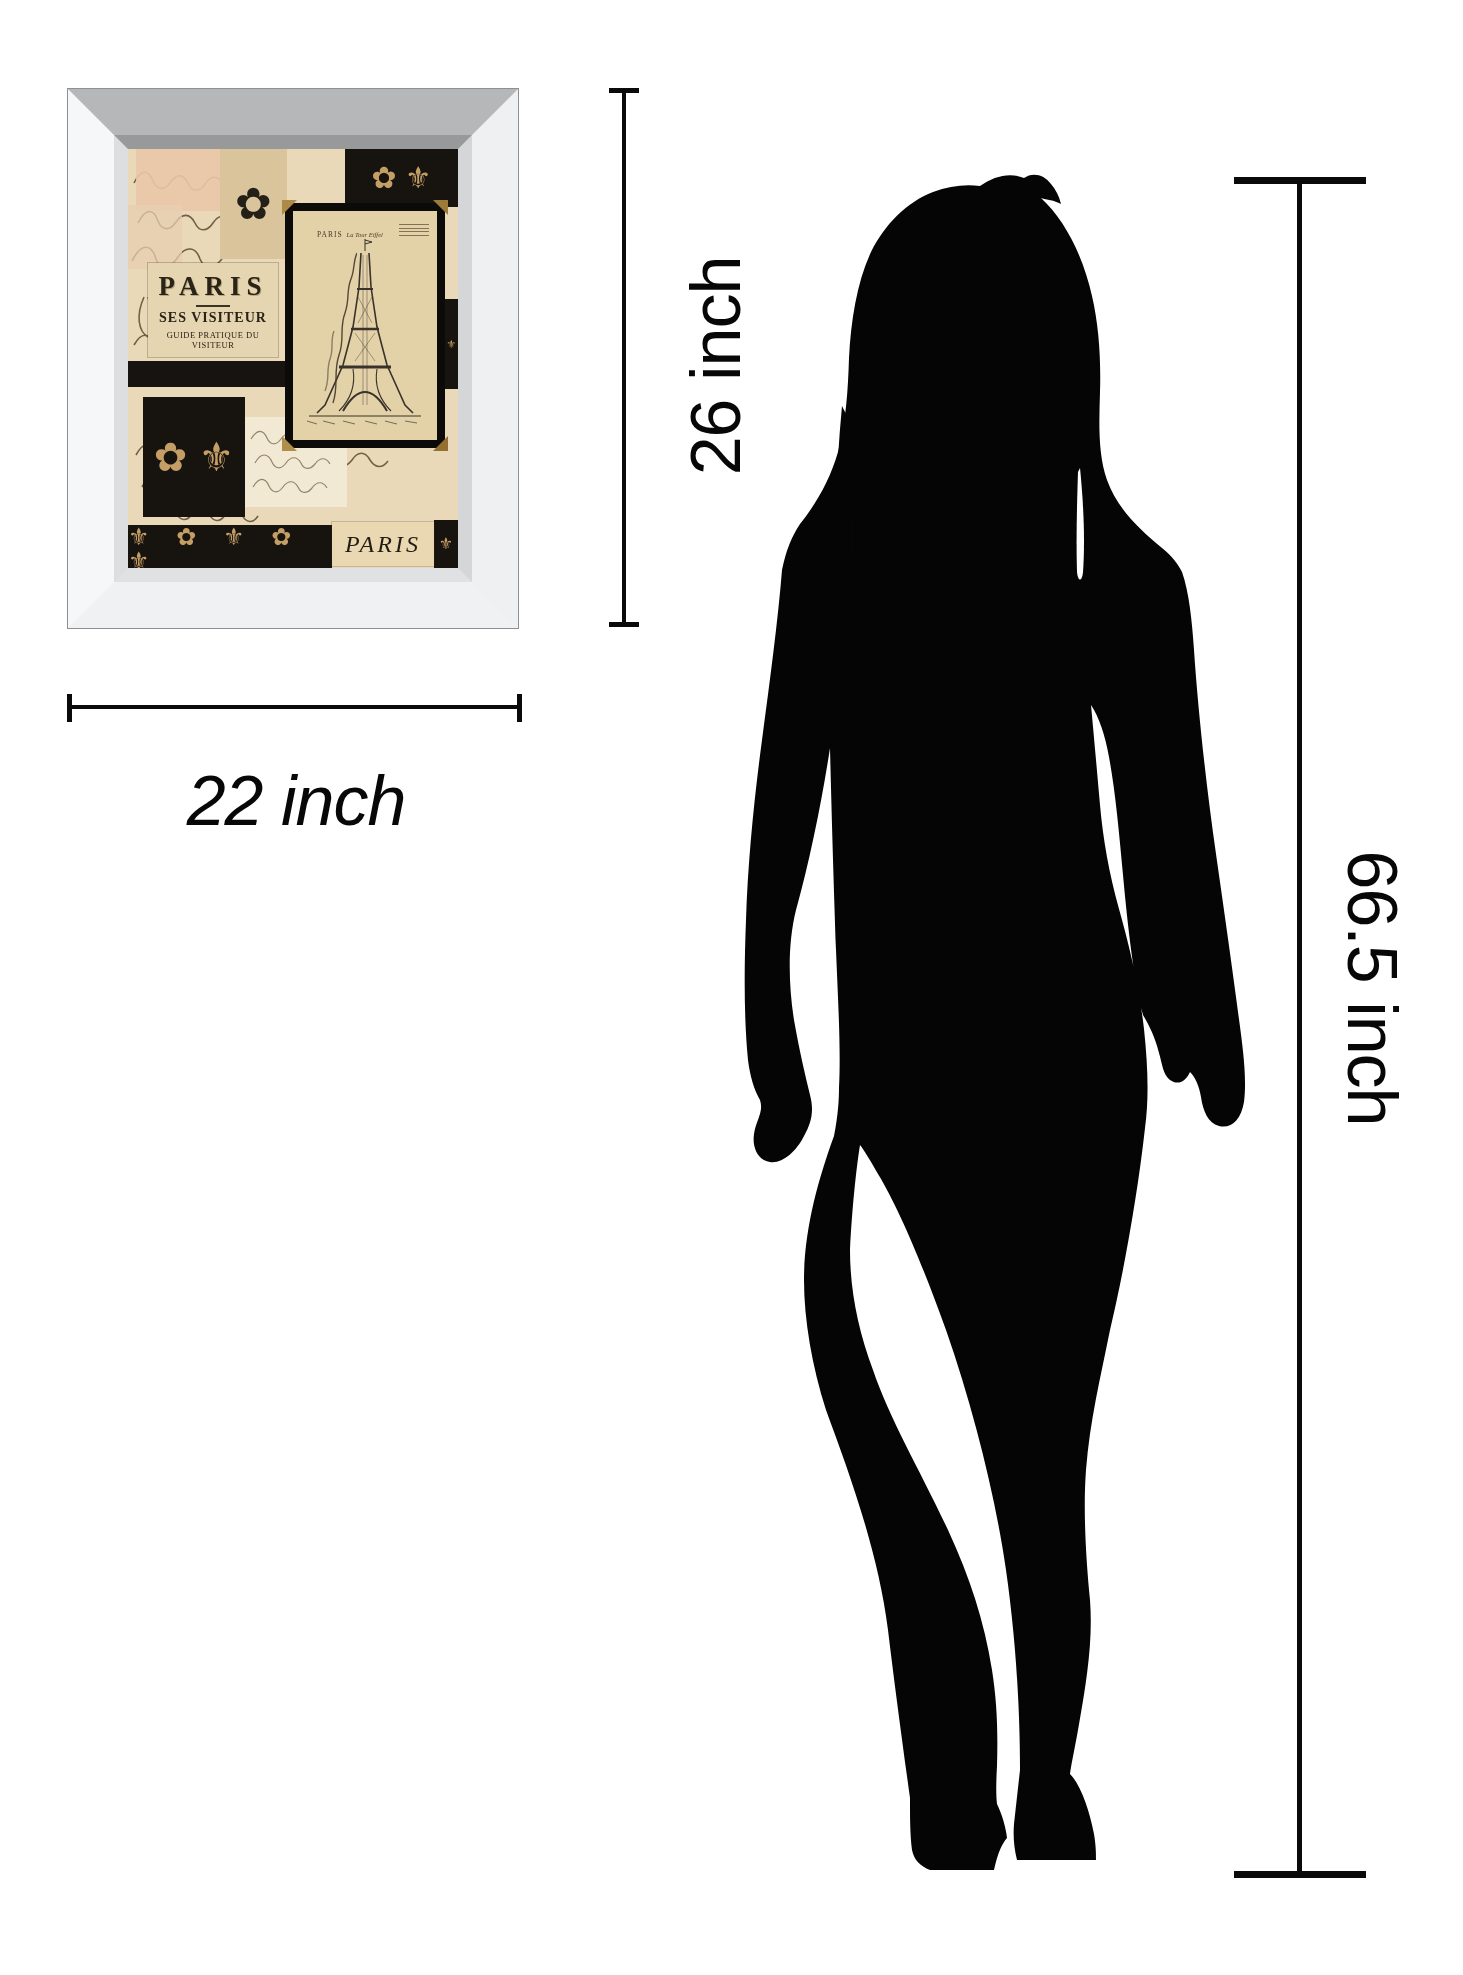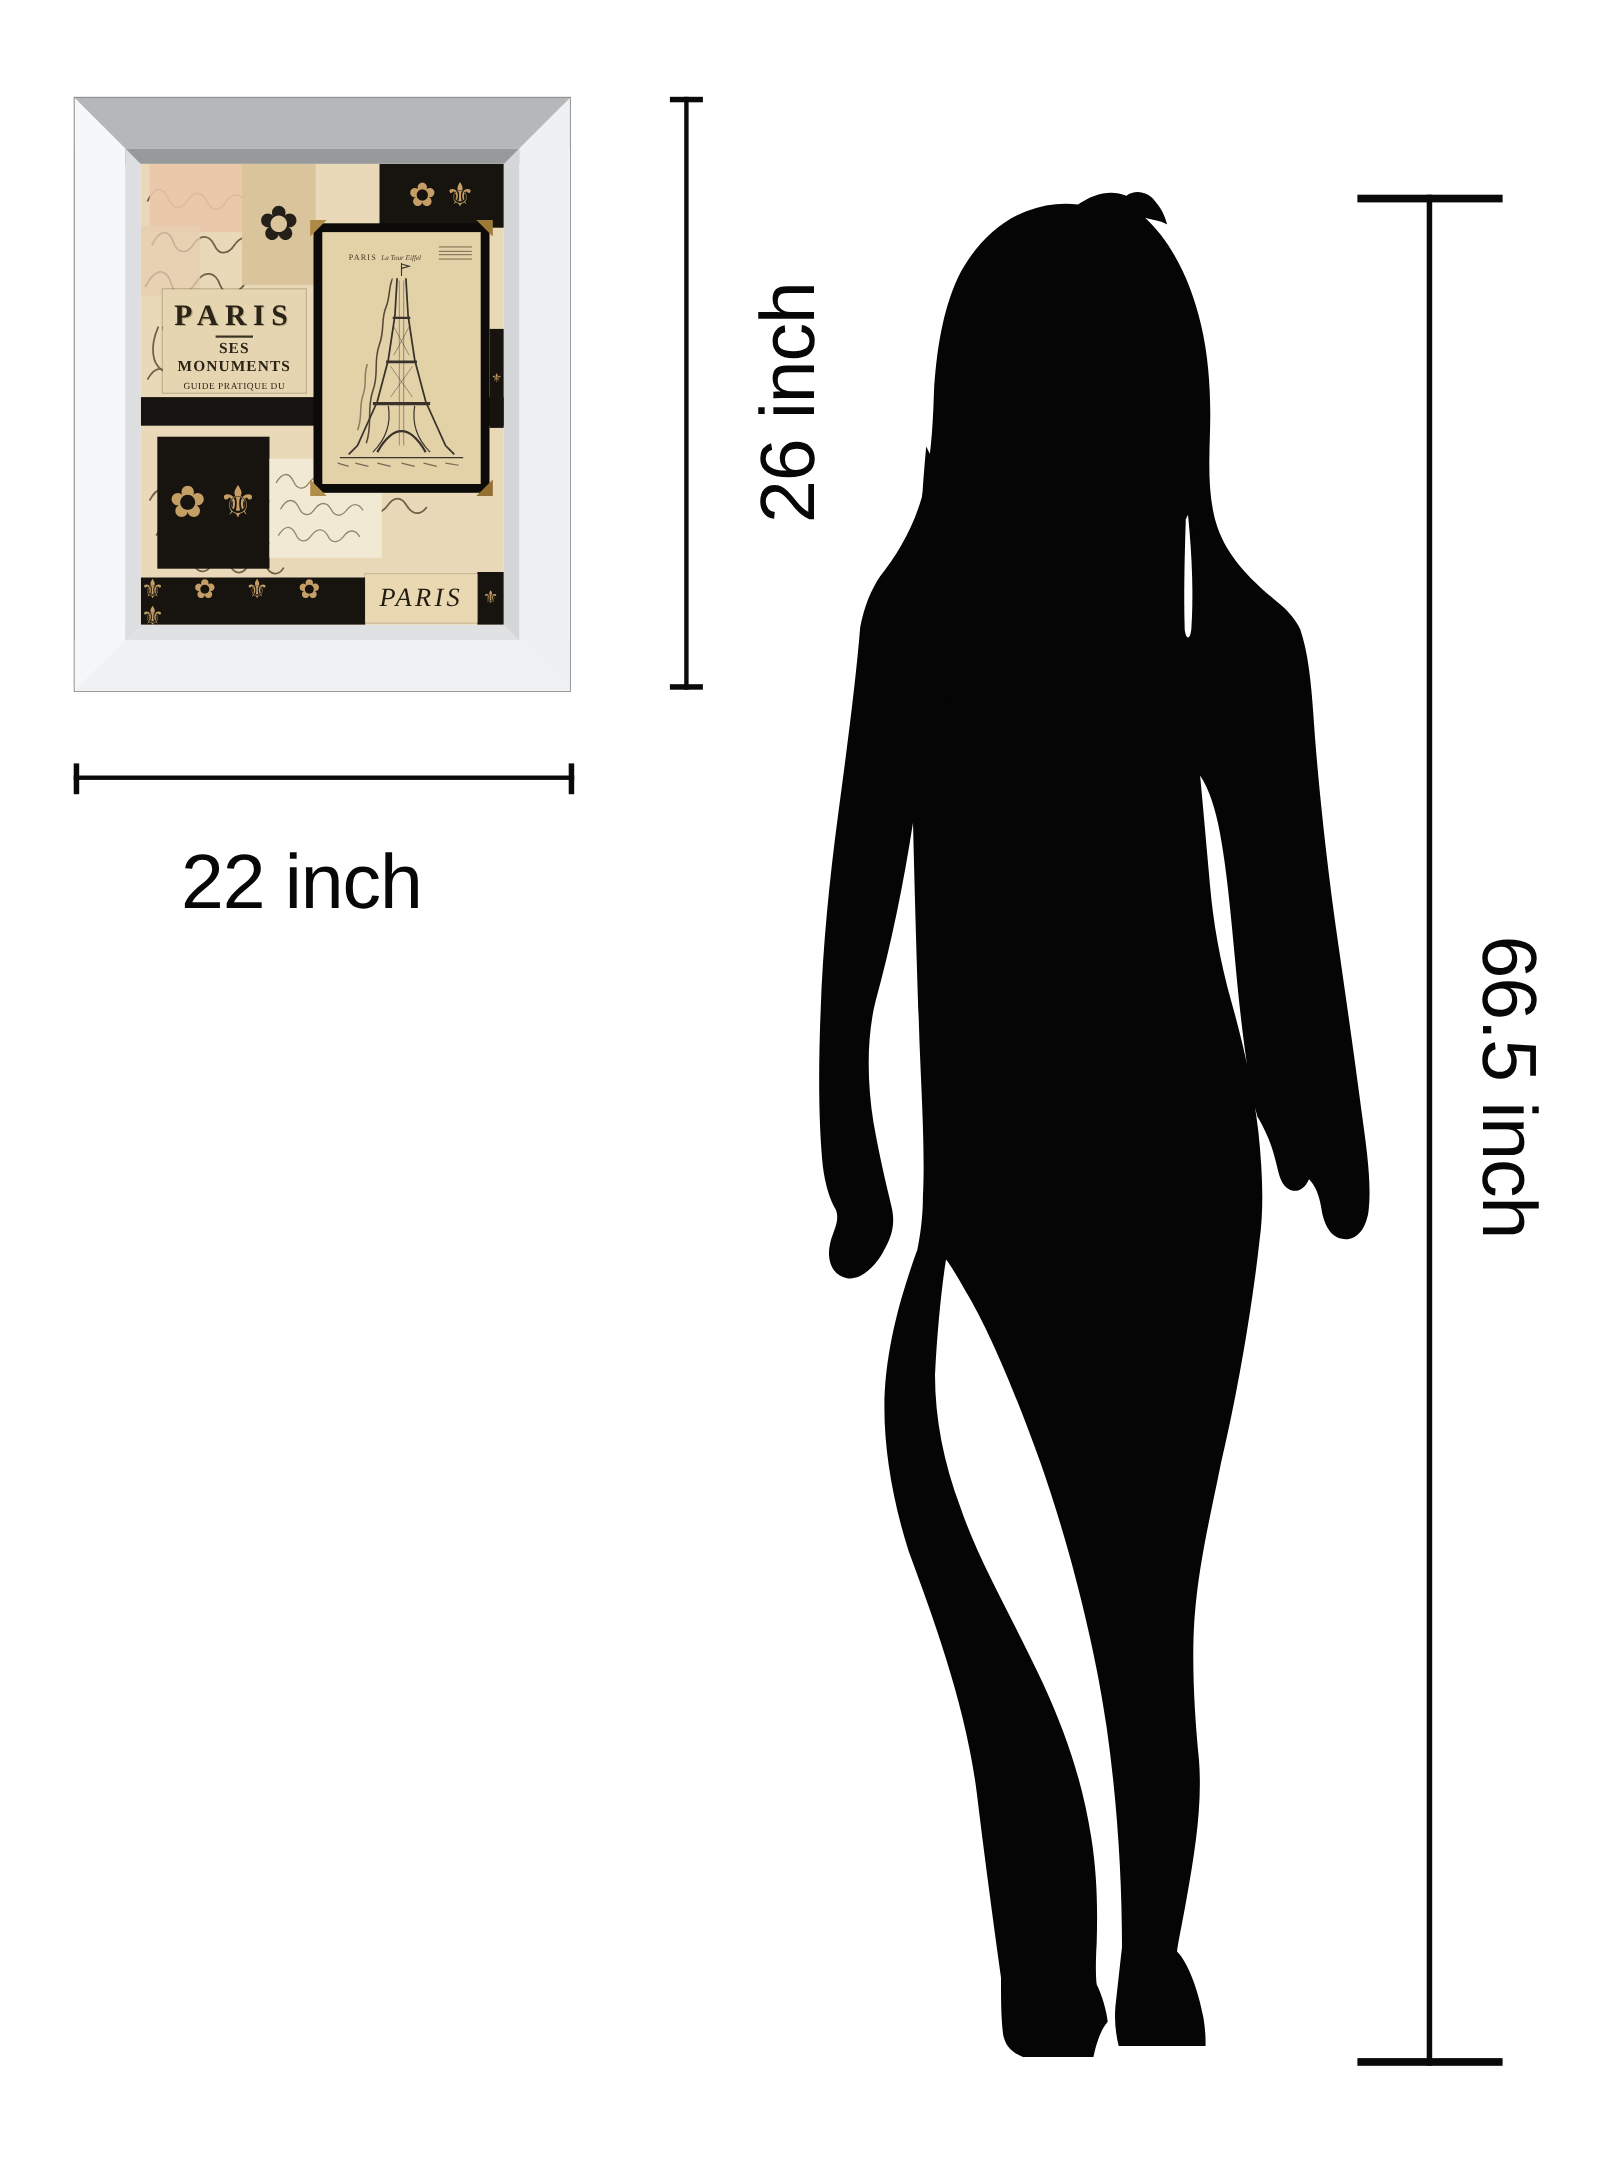--- a/index.html
+++ b/index.html
@@ -99,21 +99,21 @@
         <div class="patch damask" style="left:0;top:376px;width:204px;height:43px;font-size:24px;letter-spacing:10px;">
           <span>⚜ ✿ ⚜ ✿ ⚜</span>
         </div>
         <div class="patch damask" style="left:306px;top:371px;width:24px;height:48px;font-size:16px;">
           <span>⚜</span>
         </div>
 
         <div class="poster-label">
           <div class="poster-title">PARIS</div>
           <div class="poster-rule"></div>
-          <div class="poster-sub">SES MONUMENTS</div>
+          <div class="poster-sub">SES VISITEUR</div>
           <div class="poster-line3">GUIDE PRATIQUE DU VISITEUR</div>
 
         </div>
 
         <div class="mat">
           <div class="corner" style="left:-3px;top:-3px;border-left:15px solid #ad8a45;border-bottom:15px solid transparent;"></div>
           <div class="corner" style="right:-3px;top:-3px;border-right:15px solid #9c7a38;border-bottom:15px solid transparent;"></div>
           <div class="corner" style="left:-3px;bottom:-3px;border-left:15px solid #b08d4b;border-top:15px solid transparent;"></div>
           <div class="corner" style="right:-3px;bottom:-3px;border-right:15px solid #93702f;border-top:15px solid transparent;"></div>
 
@@ -162,21 +162,21 @@
   </div>
 
   <div class="dim" style="left:622px;top:88px;width:4px;height:539px;"></div>
   <div class="dim" style="left:609px;top:88px;width:30px;height:5px;"></div>
   <div class="dim" style="left:609px;top:622px;width:30px;height:5px;"></div>
   <div class="dim-label rot-ccw" style="left:716px;top:366px;">26 inch</div>
 
   <div class="dim" style="left:67px;top:705px;width:455px;height:4px;"></div>
   <div class="dim" style="left:67px;top:694px;width:5px;height:28px;"></div>
   <div class="dim" style="left:517px;top:694px;width:5px;height:28px;"></div>
-  <div class="dim-label" style="left:274px;top:801px;">22 inch</div>
+  <div class="dim-label" style="left:296px;top:801px;font-style:italic;">22 inch</div>
 
   <div class="dim" style="left:1297px;top:177px;width:5px;height:1701px;"></div>
   <div class="dim" style="left:1234px;top:177px;width:132px;height:7px;"></div>
   <div class="dim" style="left:1234px;top:1871px;width:132px;height:7px;"></div>
   <div class="dim-label rot-cw" style="left:1372px;top:988px;">66.5 inch</div>
 
   <svg class="silhouette" viewBox="0 0 530 1710">
     <path fill="#050505" d="
       M 250 16
       C 264 6 280 2 294 8

